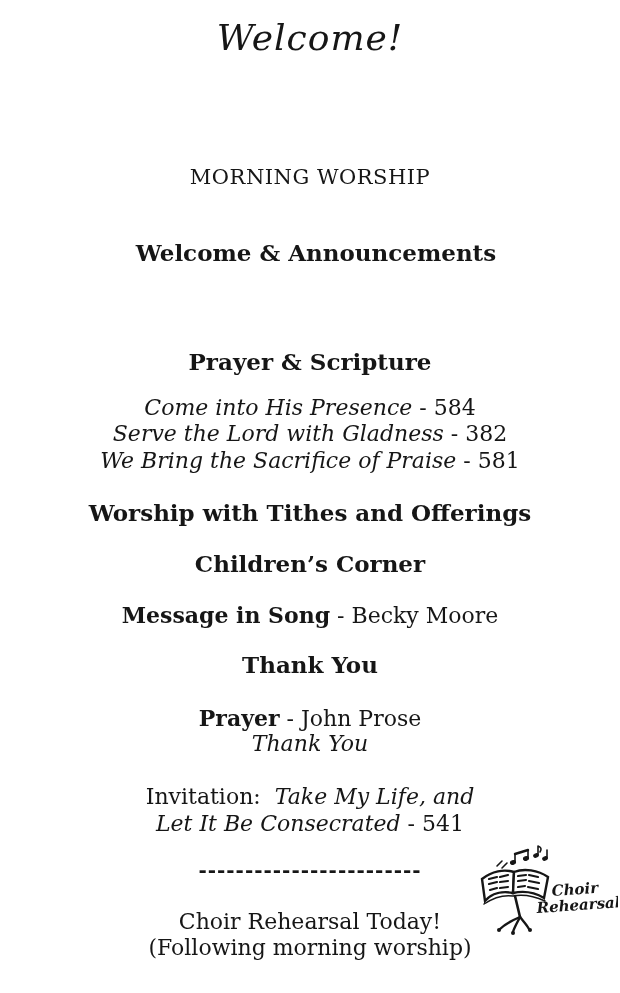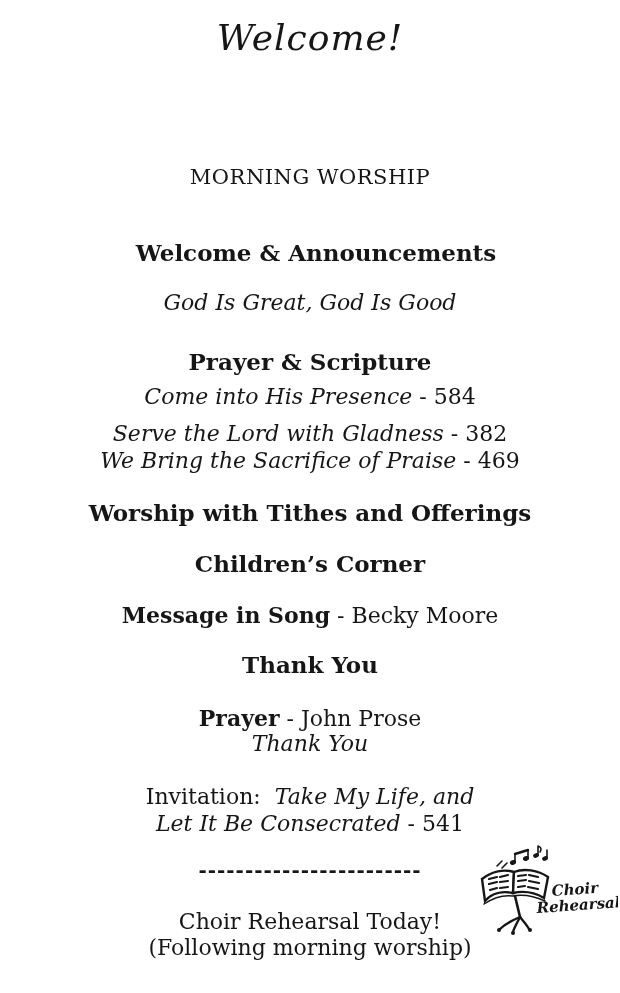--- a/index.html
+++ b/index.html
@@ -15,21 +15,21 @@
   }
   .script   { top: 16px;  font-size: 36px; font-style: italic; letter-spacing: 1px; }
   .date     { top: 101px; font-size: 37px; font-weight: bold; letter-spacing: 0.5px; }
   .subtitle { top: 165px; font-size: 21px; letter-spacing: 0.5px; }
   .h-bold   { font-size: 23px; font-weight: bold; }
   .t-reg    { font-size: 22px; text-align: center; }
   .t-ital   { font-size: 22px; font-style: italic; }
   .r1  { top: 239px; margin-left: 12px; }
   .r2  { top: 290px; }
   .r3  { top: 348px; }
-  .r4  { top: 384px; }
+  .r4  { top: 395px; }
   .r5  { top: 421px; }
   .r6  { top: 448px; }
   .r7  { top: 499px; }
   .r8  { top: 550px; }
   .r9  { top: 602px; }
   .r10 { top: 651px; }
   .r11 { top: 705px; }
   .r12 { top: 731px; }
   .r13 { top: 784px; }
   .r14 { top: 811px; }
@@ -45,34 +45,33 @@
 </style>
 </head>
 <body>
 
 <div class="page" style="--ink: #161616; background: rgb(255, 255, 255);">
 
   <div class="line script">Welcome!</div>
   <div class="line subtitle">MORNING WORSHIP</div>
 
   <div class="line h-bold r1">Welcome &amp; Announcements</div>
-  <div class="line t-ital r2">God Is Great, God Is Good</div>
   <div class="line h-bold r3">Prayer &amp; Scripture</div>
 
   <div class="line t-ital r4">
     <span>Come into His Presence</span>
     <span class="up">- 584</span>
   </div>
   <div class="line t-ital r5">
     <span>Serve the Lord with Gladness</span>
     <span class="up">- 382</span>
   </div>
   <div class="line t-ital r6">
     <span>We Bring the Sacrifice of Praise</span>
-    <span class="up">- 469</span>
+    <span class="up">- 581</span>
   </div>
 
   <div class="line h-bold r7">Worship with Tithes and Offerings</div>
   <div class="line h-bold r8">Children’s Corner</div>
 
   <div class="line t-reg r9">
     <span class="b">Message in Song</span>
     <span>- Becky Moore</span>
   </div>
 

